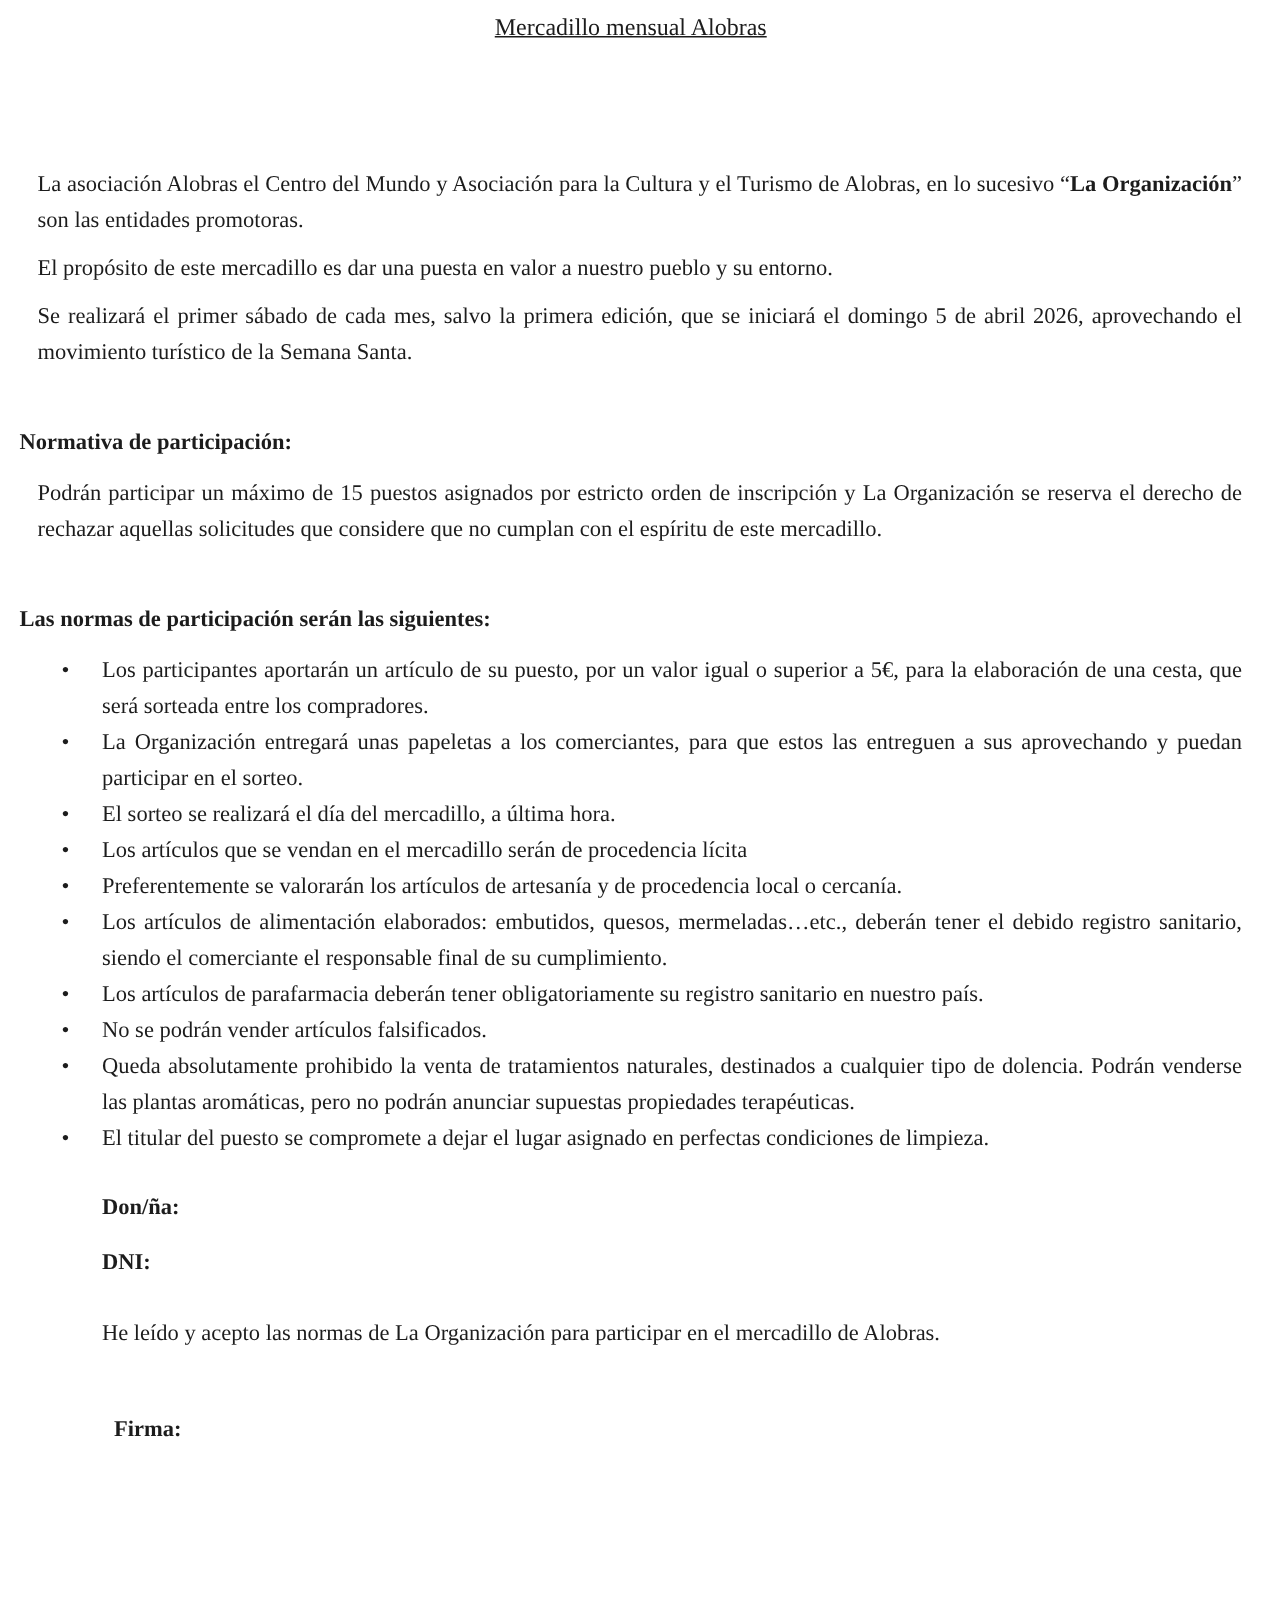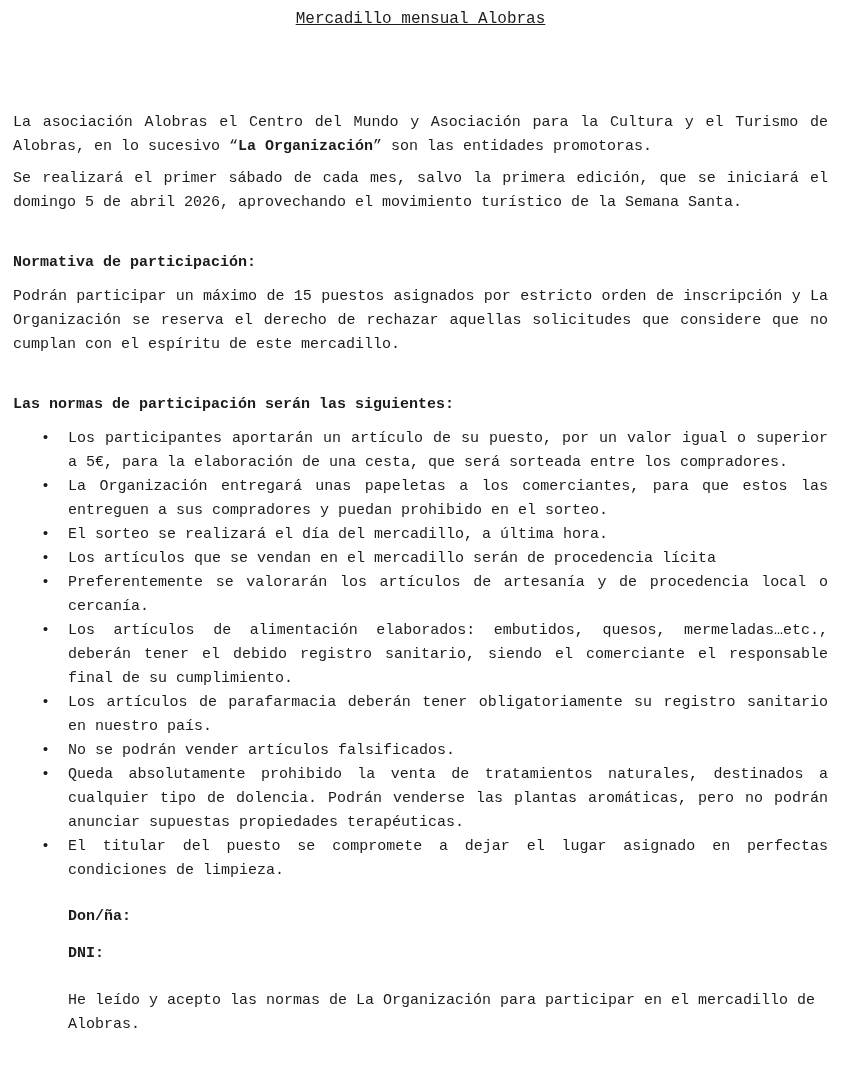--- a/index.html
+++ b/index.html
@@ -10,35 +10,35 @@
   }
   .page {
     position: relative;
     width: 841px;
     height: 1080px;
     box-sizing: border-box;
     margin: 0 auto;
     padding: 7px 13px 0 13px;
     background: #ffffff;
     color: #1c1c1c;
-    font-family: Liberation Mono, monospace;
+    font-family: Liberation Serif, serif;
     font-size: 15px;
     line-height: 24px;
     overflow: hidden;
   }
   .doc-title {
     margin: 0 0 80px 0;
     text-align: center;
     font-size: 16px;
     font-weight: 400;
     text-decoration: underline;
     line-height: 24px;
   }
   p.body-par {
-    margin: 0 0 8px 0;
+    margin: 0 0 8px 12px;
     text-align: justify;
   }
   .bold-inline {
     font-weight: 700;
   }
   h2.sec-heading {
     margin: 36px 0 10px 0;
     font-size: 15px;
     font-weight: 700;
     line-height: 24px;
@@ -80,33 +80,34 @@
 </style>
 </head>
 <body>
 
 <div class="page">
 
   <h1 class="doc-title">Mercadillo mensual Alobras</h1>
 
   <p class="body-par"><span>La asociación Alobras el Centro del Mundo y Asociación para la Cultura y el Turismo de Alobras, en lo sucesivo “</span><span class="bold-inline">La Organización</span><span>” son las entidades promotoras.</span></p>
 
+  <p class="body-par">El propósito de este mercadillo es dar una puesta en valor a nuestro pueblo y su entorno.</p>
 
   <p class="body-par">Se realizará el primer sábado de cada mes, salvo la primera edición, que se iniciará el domingo 5 de abril 2026, aprovechando el movimiento turístico de la Semana Santa.</p>
 
 
   <h2 class="sec-heading">Normativa de participación:</h2>
 
   <p class="body-par">Podrán participar un máximo de 15 puestos asignados por estricto orden de inscripción y La Organización se reserva el derecho de rechazar aquellas solicitudes que considere que no cumplan con el espíritu de este mercadillo.</p>
 
   <h2 class="sec-heading">Las normas de participación serán las siguientes:</h2>
 
   <ul class="normas-list">
       <li>Los participantes aportarán un artículo de su puesto, por un valor igual o superior a 5€, para la elaboración de una cesta, que será sorteada entre los compradores.</li>
-      <li>La Organización entregará unas papeletas a los comerciantes, para que estos las entreguen a sus compradores y puedan prohibido en el sorteo.</li>
+      <li>La Organización entregará unas papeletas a los comerciantes, para que estos las entreguen a sus aprovechando y puedan participar en el sorteo.</li>
       <li>El sorteo se realizará el día del mercadillo, a última hora.</li>
       <li>Los artículos que se vendan en el mercadillo serán de procedencia lícita</li>
       <li>Preferentemente se valorarán los artículos de artesanía y de procedencia local o cercanía.</li>
       <li>Los artículos de alimentación elaborados: embutidos, quesos, mermeladas…etc., deberán tener el debido registro sanitario, siendo el comerciante el responsable final de su cumplimiento.</li>
       <li>Los artículos de parafarmacia deberán tener obligatoriamente su registro sanitario en nuestro país.</li>
       <li>No se podrán vender artículos falsificados.</li>
       <li>Queda absolutamente prohibido la venta de tratamientos naturales, destinados a cualquier tipo de dolencia. Podrán venderse las plantas aromáticas, pero no podrán anunciar supuestas propiedades terapéuticas.</li>
       <li>El titular del puesto se compromete a dejar el lugar asignado en perfectas condiciones de limpieza.</li>
     </ul>
 

